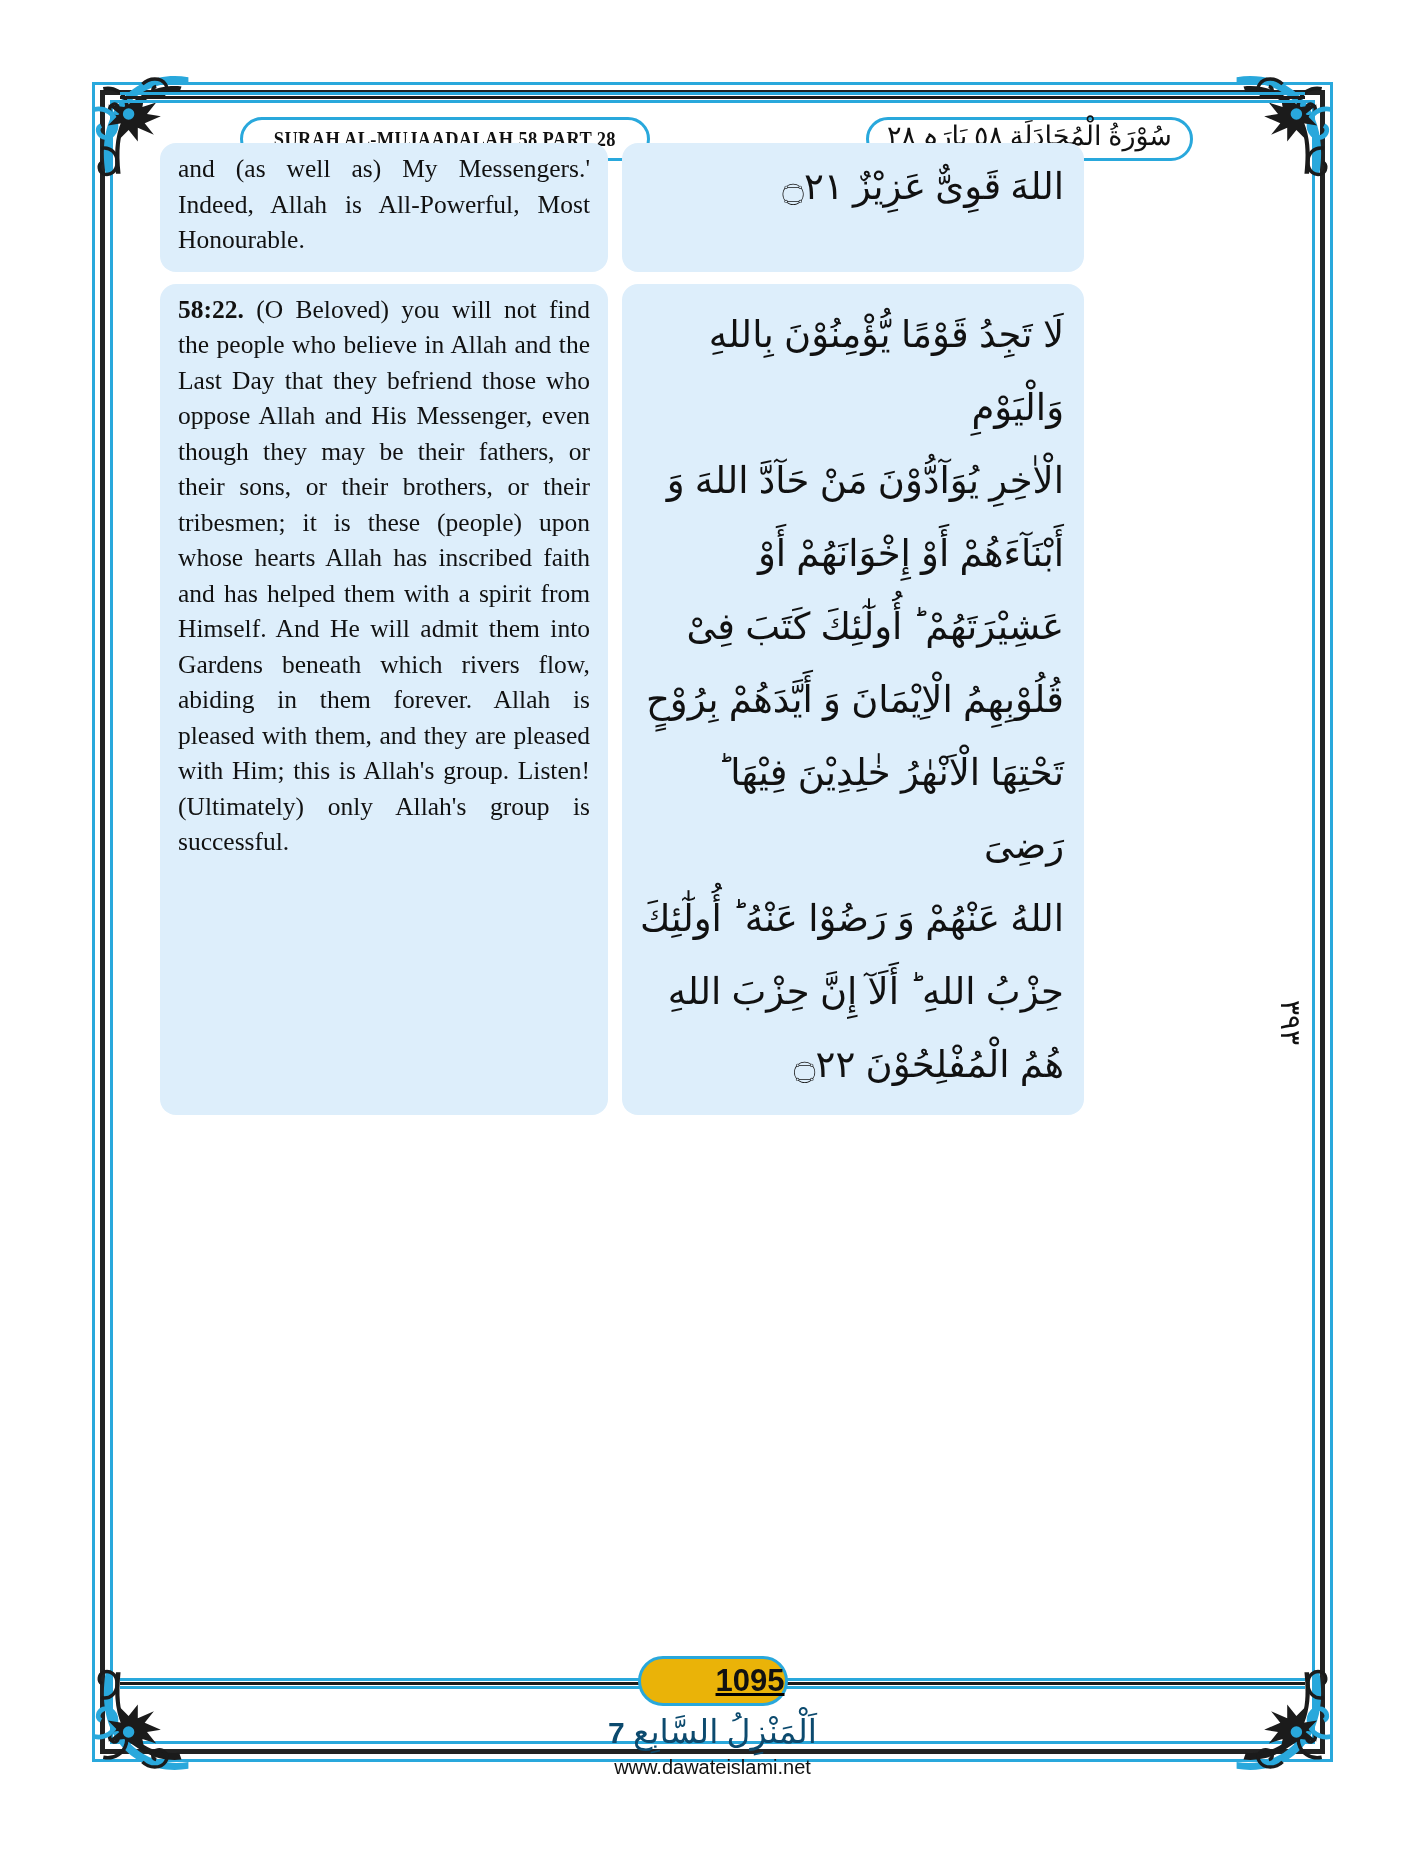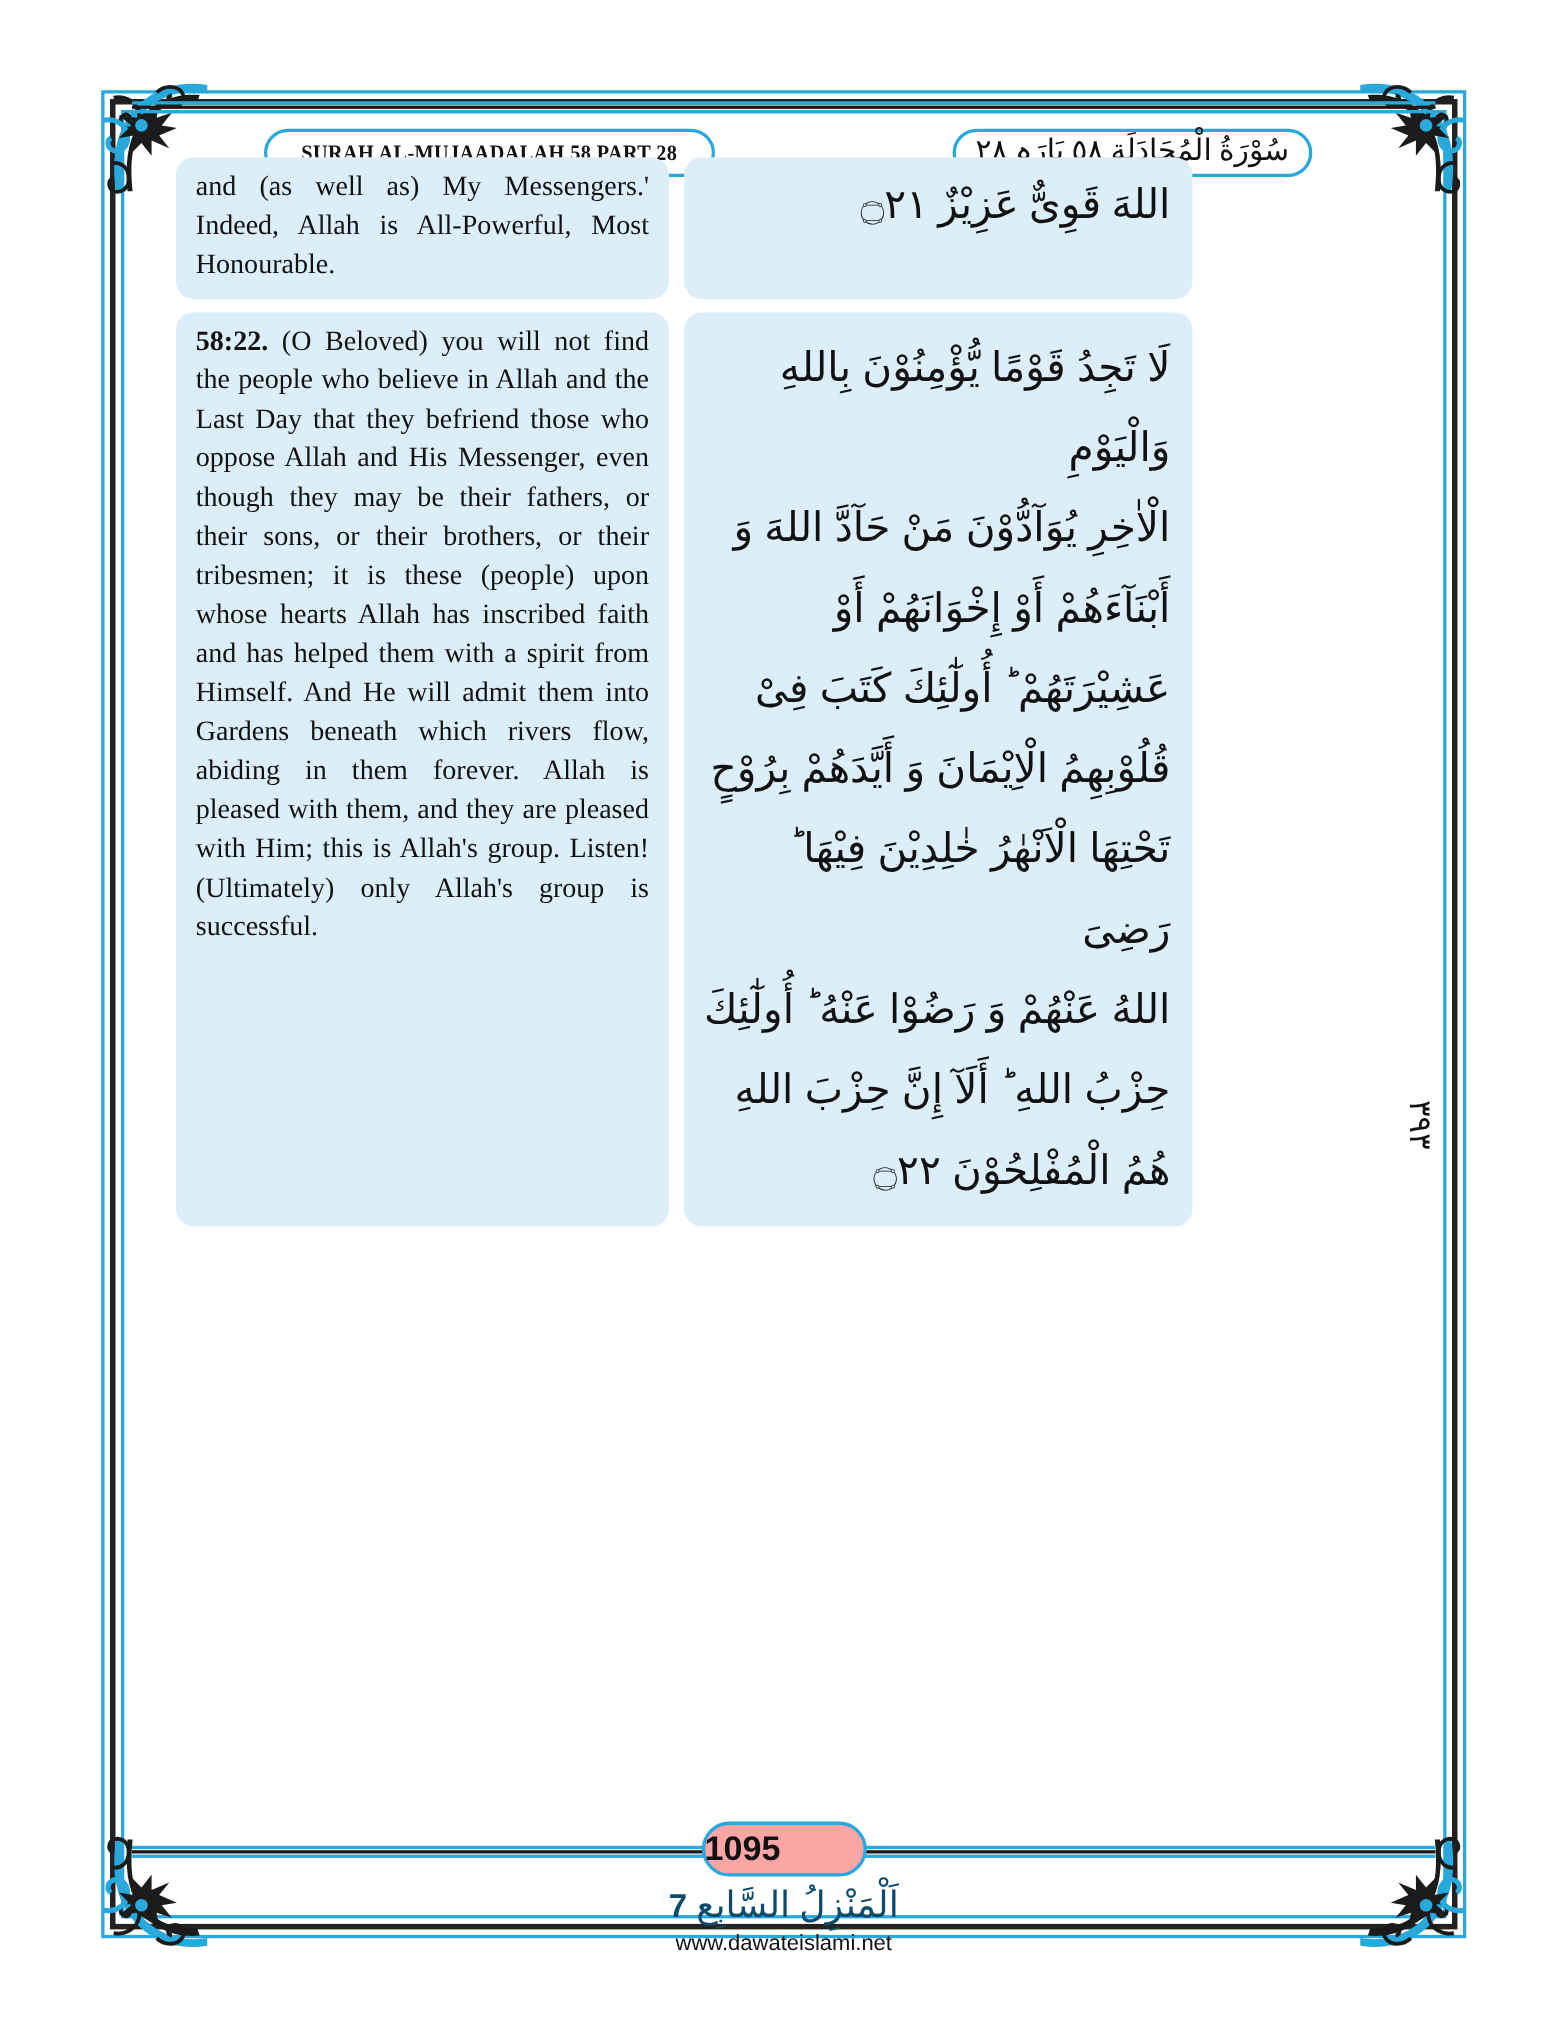--- a/index.html
+++ b/index.html
@@ -137,26 +137,27 @@
   .footer{position:absolute;left:0;right:0;bottom:60px;height:160px;}
   .ftr-rule{position:absolute;left:120px;right:120px;top:48px;height:10px;}
   .ftr-rule .l1{position:absolute;left:0;right:0;top:0;height:3px;background:#29a8dc;}
   .ftr-rule .l2{position:absolute;left:0;right:0;top:4px;height:3px;background:#1b1b1b;}
   .ftr-rule .l3{position:absolute;left:0;right:0;top:8px;height:3px;background:#29a8dc;}
 
   .page-pill{
     position:absolute;
     left:50%;transform:translateX(-50%);
     top:26px;
-    background:#fca5a5;
+    background:#eab308;
     border:3px solid #29a8dc;
     border-radius:26px;
     height:50px;width:150px;
-    display:flex;align-items:center;justify-content:flex-start;
+    display:flex;align-items:center;justify-content:flex-end;
     box-sizing:border-box;
+    text-decoration:underline;
   }
   .page-num{font-size:31px;font-weight:bold;color:#111111;font-family:"Liberation Sans",sans-serif;}
 
   .manzil{
     position:absolute;left:0;right:0;top:82px;
     text-align:center;
     font-size:33px;color:#0c4a6e;
     direction:rtl;
   }
   .manzil .mz-num{font-family:"Liberation Sans",sans-serif;font-weight:bold;font-size:30px;}

